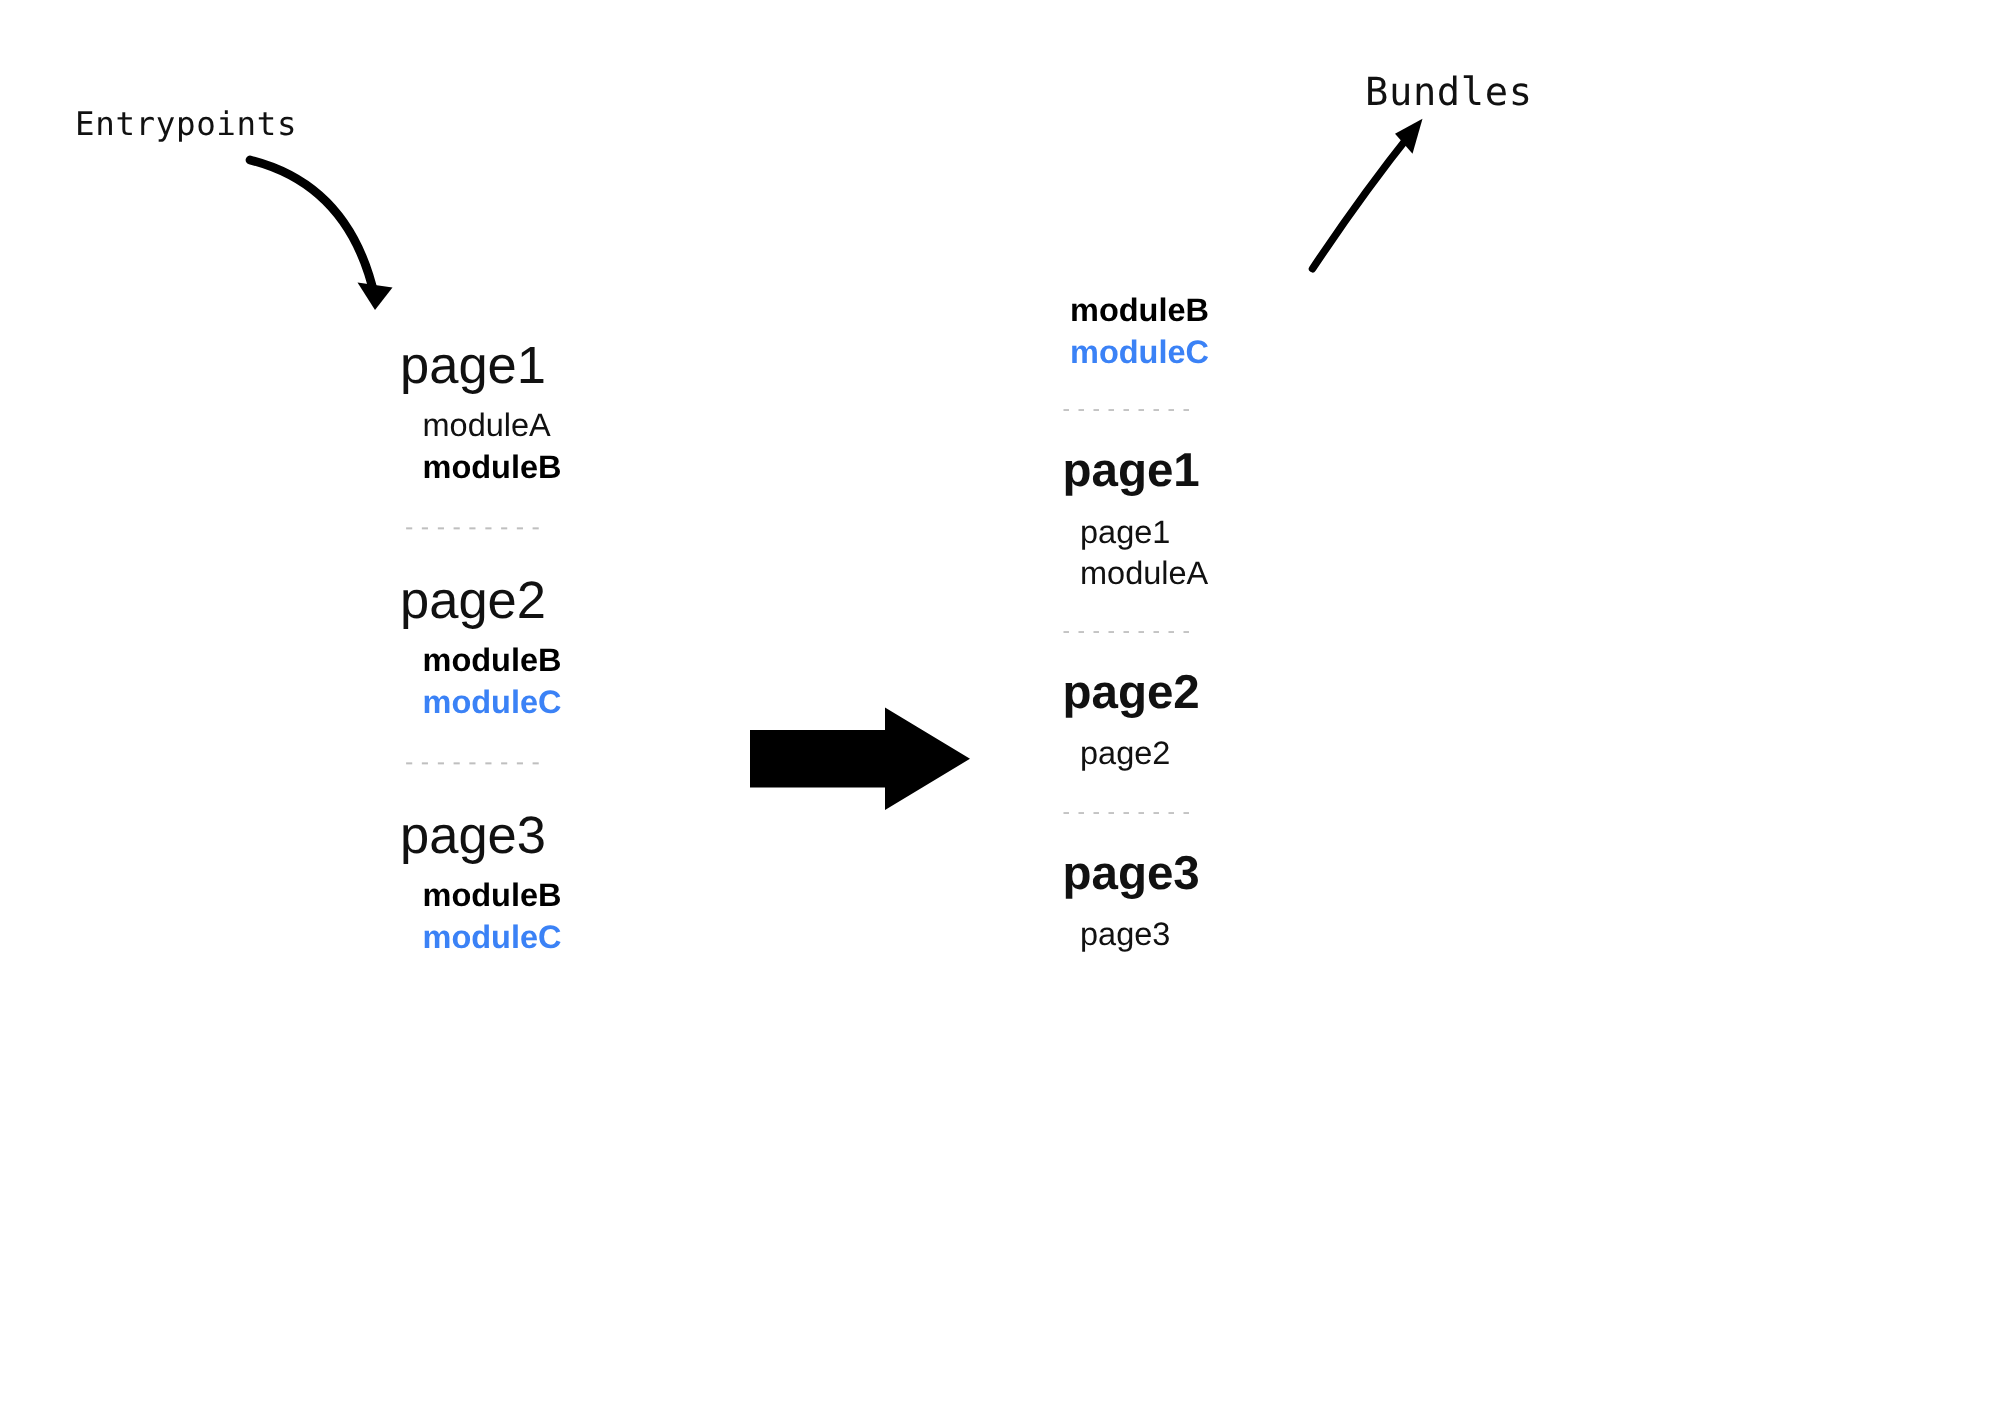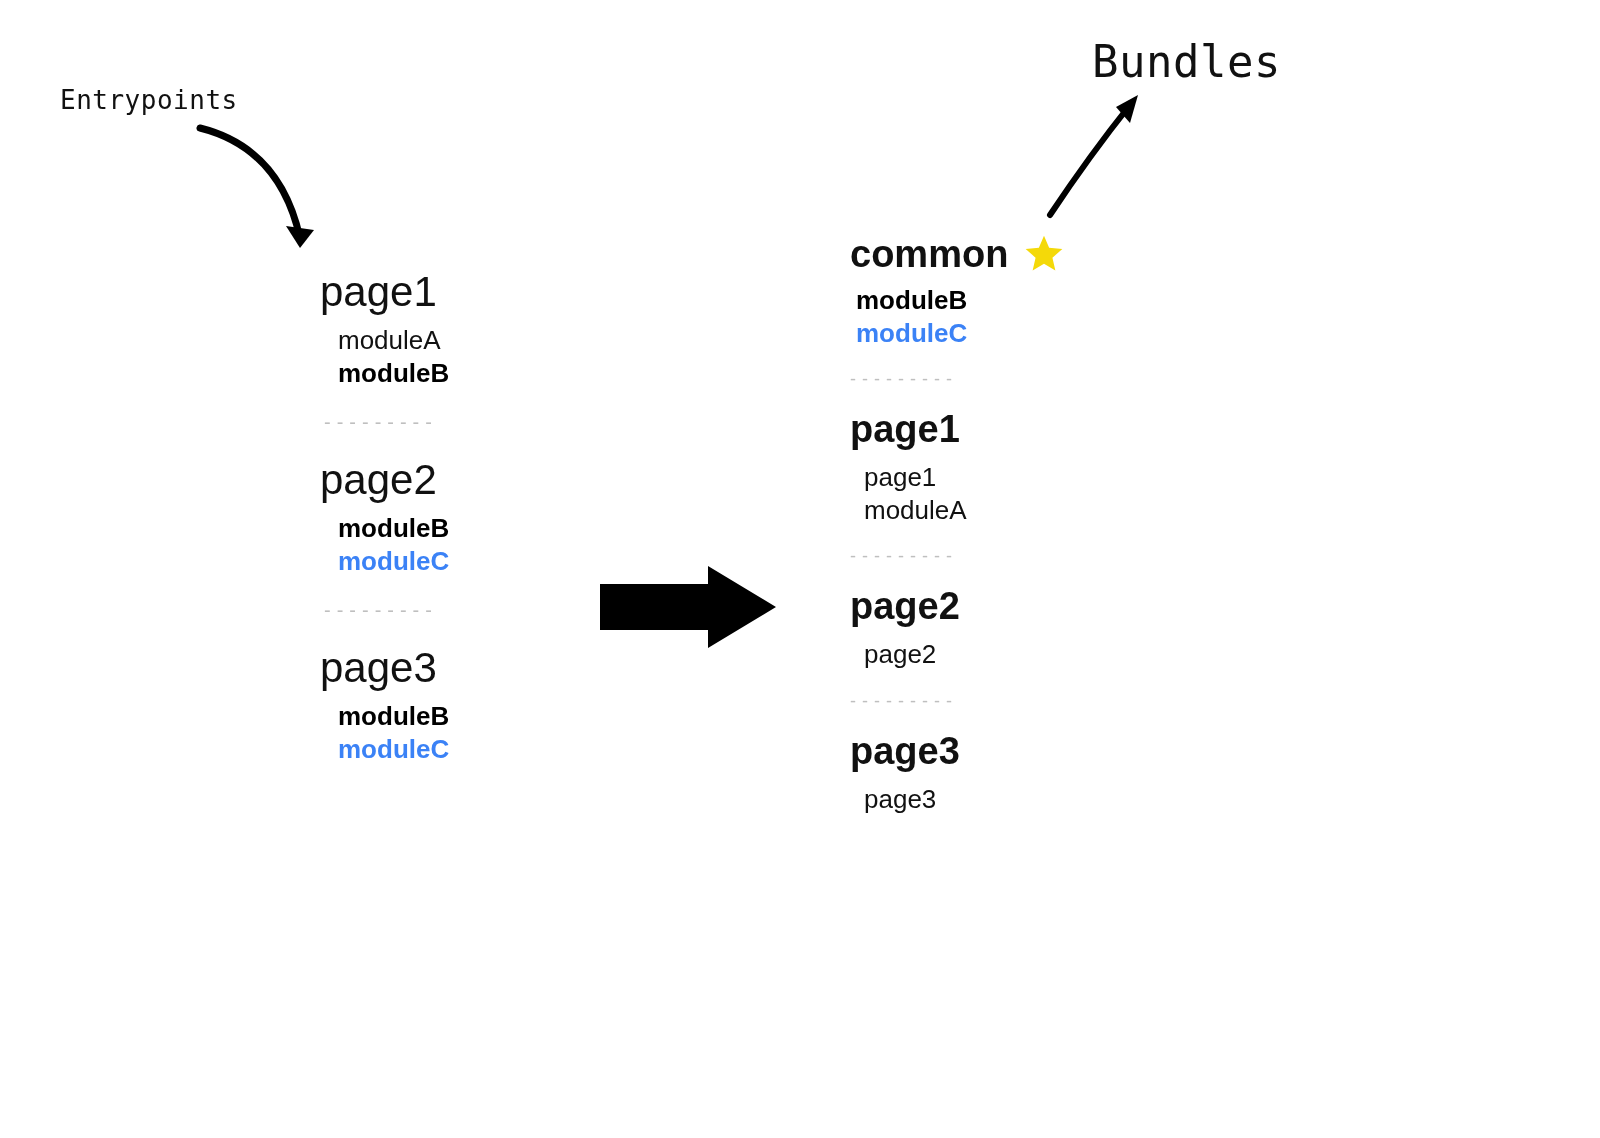--- a/index.html
+++ b/index.html
@@ -18,22 +18,22 @@
   .label-entrypoints {
     position: absolute;
     left: 60px;
     top: 85px;
     font-size: 26px;
     letter-spacing: 0.5px;
   }
   .label-bundles {
     position: absolute;
     left: 1092px;
-    top: 36px;
-    font-size: 44px;
+    top: 56px;
+    font-size: 31px;
     letter-spacing: 0.5px;
   }
   .col-left {
     position: absolute;
     left: 320px;
     top: 268px;
   }
   .col-right {
     position: absolute;
     left: 850px;
@@ -147,28 +147,20 @@
     <div class="title">page3</div>
     <div class="item item-bold green">moduleB</div>
     <div class="item item-bold red">moduleC</div>
   </div>
 
 </div>
 
 <div class="col-right">
 
   <div class="group">
-    <div class="common-head">
-      <div class="title-bold">common</div>
-      <span class="star-icon">
-        <svg width="44" height="44" viewBox="0 0 24 24">
-          <path d="M12 2 L14.8 8.6 L22 9.3 L16.6 14 L18.2 21 L12 17.3 L5.8 21 L7.4 14 L2 9.3 L9.2 8.6 Z" fill="#f4d909"></path>
-        </svg>
-      </span>
-    </div>
     <div class="item item-bold green" style="padding-left:6px">moduleB</div>
     <div class="item item-bold red" style="padding-left:6px">moduleC</div>
   </div>
 
   <div class="divider-right">---------</div>
 
   <div class="group">
     <div class="title-bold">page1</div>
     <div class="item" style="padding-left:14px">page1</div>
     <div class="item" style="padding-left:14px">moduleA</div>

